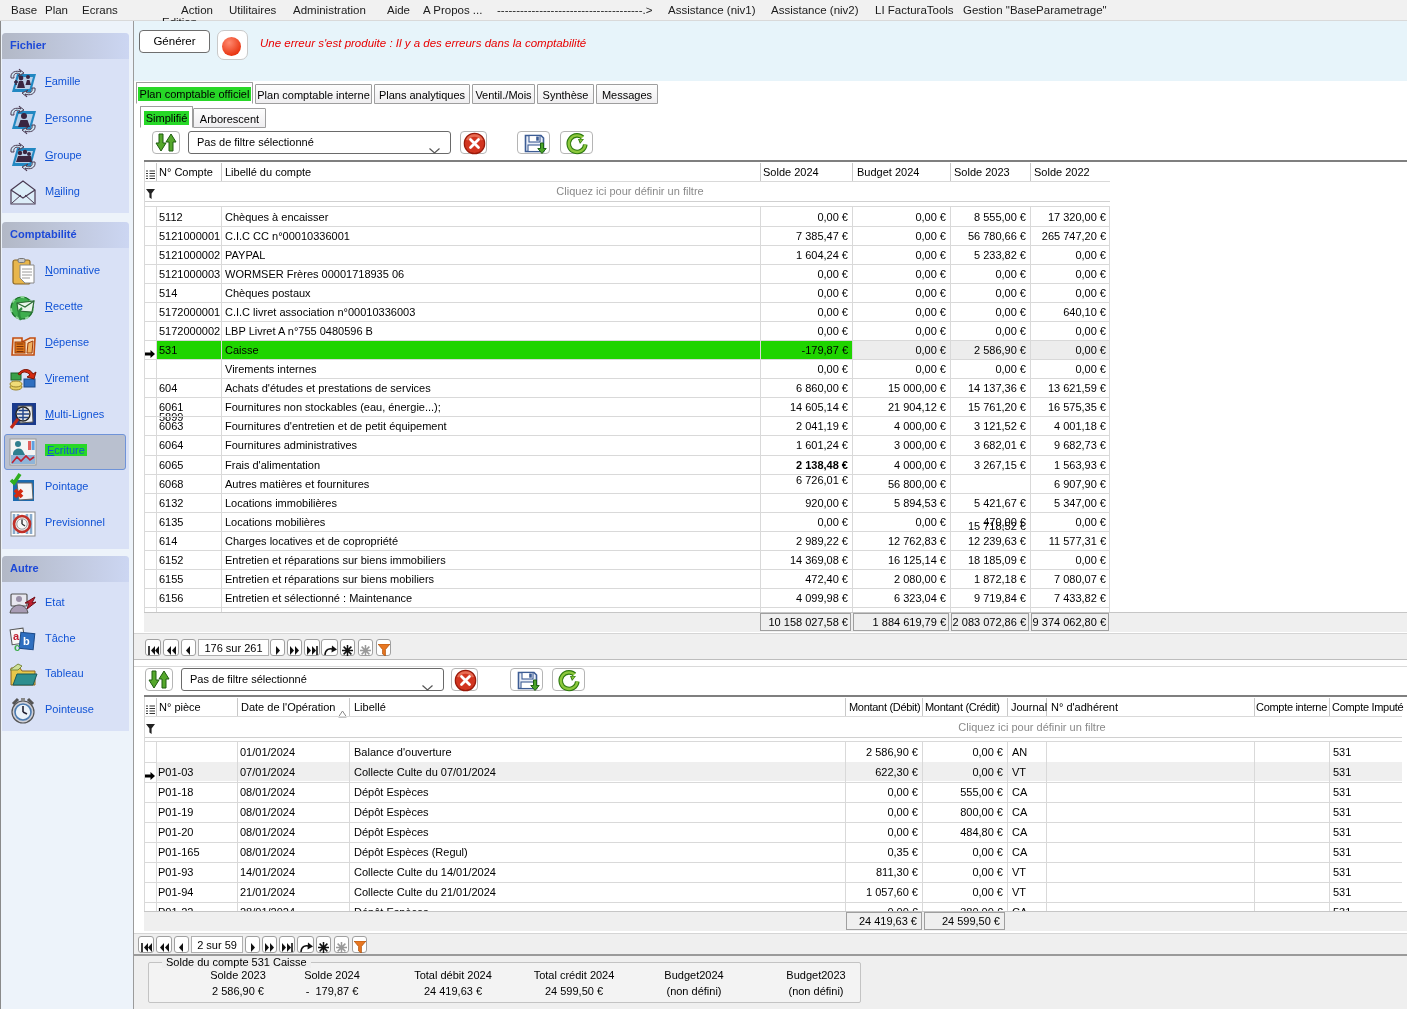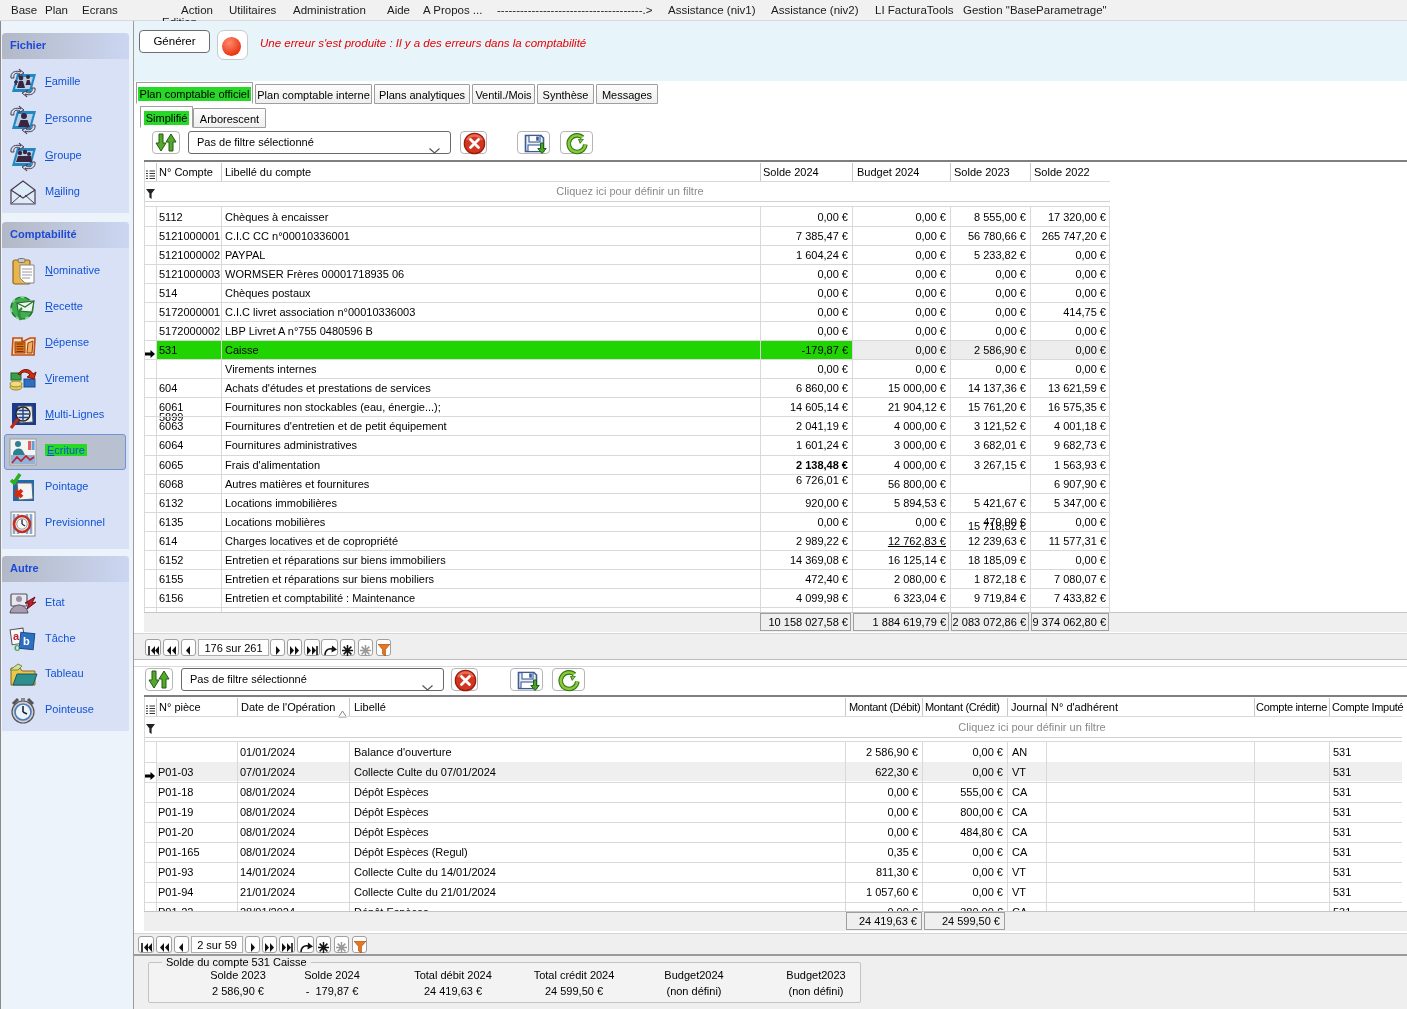--- a/index.html
+++ b/index.html
@@ -278,21 +278,21 @@
     <div class="a num" style="left:608px;top:79.82px;width:96px;">0,00 €</div>
     <div class="a num" style="left:712px;top:79.82px;width:90px;">0,00 €</div>
     <div class="a num" style="left:812px;top:79.82px;width:70px;">0,00 €</div>
     <div class="a num" style="left:890px;top:79.82px;width:72px;">0,00 €</div>
     <div class="a" style="left:0;top:94.92px;width:966px;height:1px;background:#d9d9d9;"></div>
     <div class="a txt" style="left:15px;top:98.90px;">5172000001</div>
     <div class="a txt" style="left:81px;top:98.90px;">C.I.C livret association n°00010336003</div>
     <div class="a num" style="left:608px;top:98.90px;width:96px;">0,00 €</div>
     <div class="a num" style="left:712px;top:98.90px;width:90px;">0,00 €</div>
     <div class="a num" style="left:812px;top:98.90px;width:70px;">0,00 €</div>
-    <div class="a num" style="left:890px;top:98.90px;width:72px;">414,75 €</div>
+    <div class="a num" style="left:890px;top:98.90px;width:72px;">640,10 €</div>
     <div class="a" style="left:0;top:114.00px;width:966px;height:1px;background:#d9d9d9;"></div>
     <div class="a txt" style="left:15px;top:117.98px;">5172000002</div>
     <div class="a txt" style="left:81px;top:117.98px;">LBP Livret A n°755 0480596 B</div>
     <div class="a num" style="left:608px;top:117.98px;width:96px;">0,00 €</div>
     <div class="a num" style="left:712px;top:117.98px;width:90px;">0,00 €</div>
     <div class="a num" style="left:812px;top:117.98px;width:70px;">0,00 €</div>
     <div class="a num" style="left:890px;top:117.98px;width:72px;">0,00 €</div>
     <div class="a" style="left:0;top:133.08px;width:966px;height:1px;background:#d9d9d9;"></div>
     <div class="a" style="left:12px;top:133.86px;width:696px;height:18.2px;background:#1fd400;"></div>
     <div class="a" style="left:708px;top:133.86px;width:258px;height:18.2px;background:#ededed;"></div>
@@ -365,40 +365,40 @@
     <div class="a txt" style="left:15px;top:308.78px;">6135</div>
     <div class="a txt" style="left:81px;top:308.78px;">Locations mobilières</div>
     <div class="a num" style="left:608px;top:308.78px;width:96px;">0,00 €</div>
     <div class="a num" style="left:712px;top:308.78px;width:90px;">0,00 €</div>
     <div class="a num" style="left:812px;top:308.78px;width:70px;">470,00 €</div>
     <div class="a num" style="left:890px;top:308.78px;width:72px;">0,00 €</div>
     <div class="a" style="left:0;top:323.88px;width:966px;height:1px;background:#d9d9d9;"></div>
     <div class="a txt" style="left:15px;top:327.86px;">614</div>
     <div class="a txt" style="left:81px;top:327.86px;">Charges locatives et de copropriété</div>
     <div class="a num" style="left:608px;top:327.86px;width:96px;">2 989,22 €</div>
-    <div class="a num" style="left:712px;top:327.86px;width:90px;text-decoration:underline;">12 762,83 €</div>
+    <div class="a num" style="left:712px;top:327.86px;width:90px;">12 762,83 €</div>
     <div class="a num" style="left:812px;top:327.86px;width:70px;">12 239,63 €</div>
     <div class="a num" style="left:890px;top:327.86px;width:72px;">11 577,31 €</div>
     <div class="a" style="left:0;top:342.96px;width:966px;height:1px;background:#d9d9d9;"></div>
     <div class="a txt" style="left:15px;top:346.94px;">6152</div>
     <div class="a txt" style="left:81px;top:346.94px;">Entretien et réparations sur biens immobiliers</div>
     <div class="a num" style="left:608px;top:346.94px;width:96px;">14 369,08 €</div>
     <div class="a num" style="left:712px;top:346.94px;width:90px;">16 125,14 €</div>
     <div class="a num" style="left:812px;top:346.94px;width:70px;">18 185,09 €</div>
     <div class="a num" style="left:890px;top:346.94px;width:72px;">0,00 €</div>
     <div class="a" style="left:0;top:362.04px;width:966px;height:1px;background:#d9d9d9;"></div>
     <div class="a txt" style="left:15px;top:366.02px;">6155</div>
     <div class="a txt" style="left:81px;top:366.02px;">Entretien et réparations sur biens mobiliers</div>
     <div class="a num" style="left:608px;top:366.02px;width:96px;">472,40 €</div>
     <div class="a num" style="left:712px;top:366.02px;width:90px;">2 080,00 €</div>
     <div class="a num" style="left:812px;top:366.02px;width:70px;">1 872,18 €</div>
     <div class="a num" style="left:890px;top:366.02px;width:72px;">7 080,07 €</div>
     <div class="a" style="left:0;top:381.12px;width:966px;height:1px;background:#d9d9d9;"></div>
     <div class="a txt" style="left:15px;top:385.10px;">6156</div>
-    <div class="a txt" style="left:81px;top:385.10px;">Entretien et comptabilité : Maintenance</div>
+    <div class="a txt" style="left:81px;top:385.10px;">Entretien et sélectionné : Maintenance</div>
     <div class="a num" style="left:608px;top:385.10px;width:96px;">4 099,98 €</div>
     <div class="a num" style="left:712px;top:385.10px;width:90px;">6 323,04 €</div>
     <div class="a num" style="left:812px;top:385.10px;width:70px;">9 719,84 €</div>
     <div class="a num" style="left:890px;top:385.10px;width:72px;">7 433,82 €</div>
     <div class="a" style="left:0;top:400.20px;width:966px;height:1px;background:#d9d9d9;"></div>
     <div class="a txt" style="left:15px;top:404.18px;">6161</div>
     <div class="a txt" style="left:81px;top:404.18px;">Primes d'assurance Multirisque</div>
     <div class="a num" style="left:608px;top:404.18px;width:96px;">1 712,34 €</div>
     <div class="a num" style="left:712px;top:404.18px;width:90px;">1 637,75 €</div>
     <div class="a num" style="left:812px;top:404.18px;width:70px;">1 643,14 €</div>

